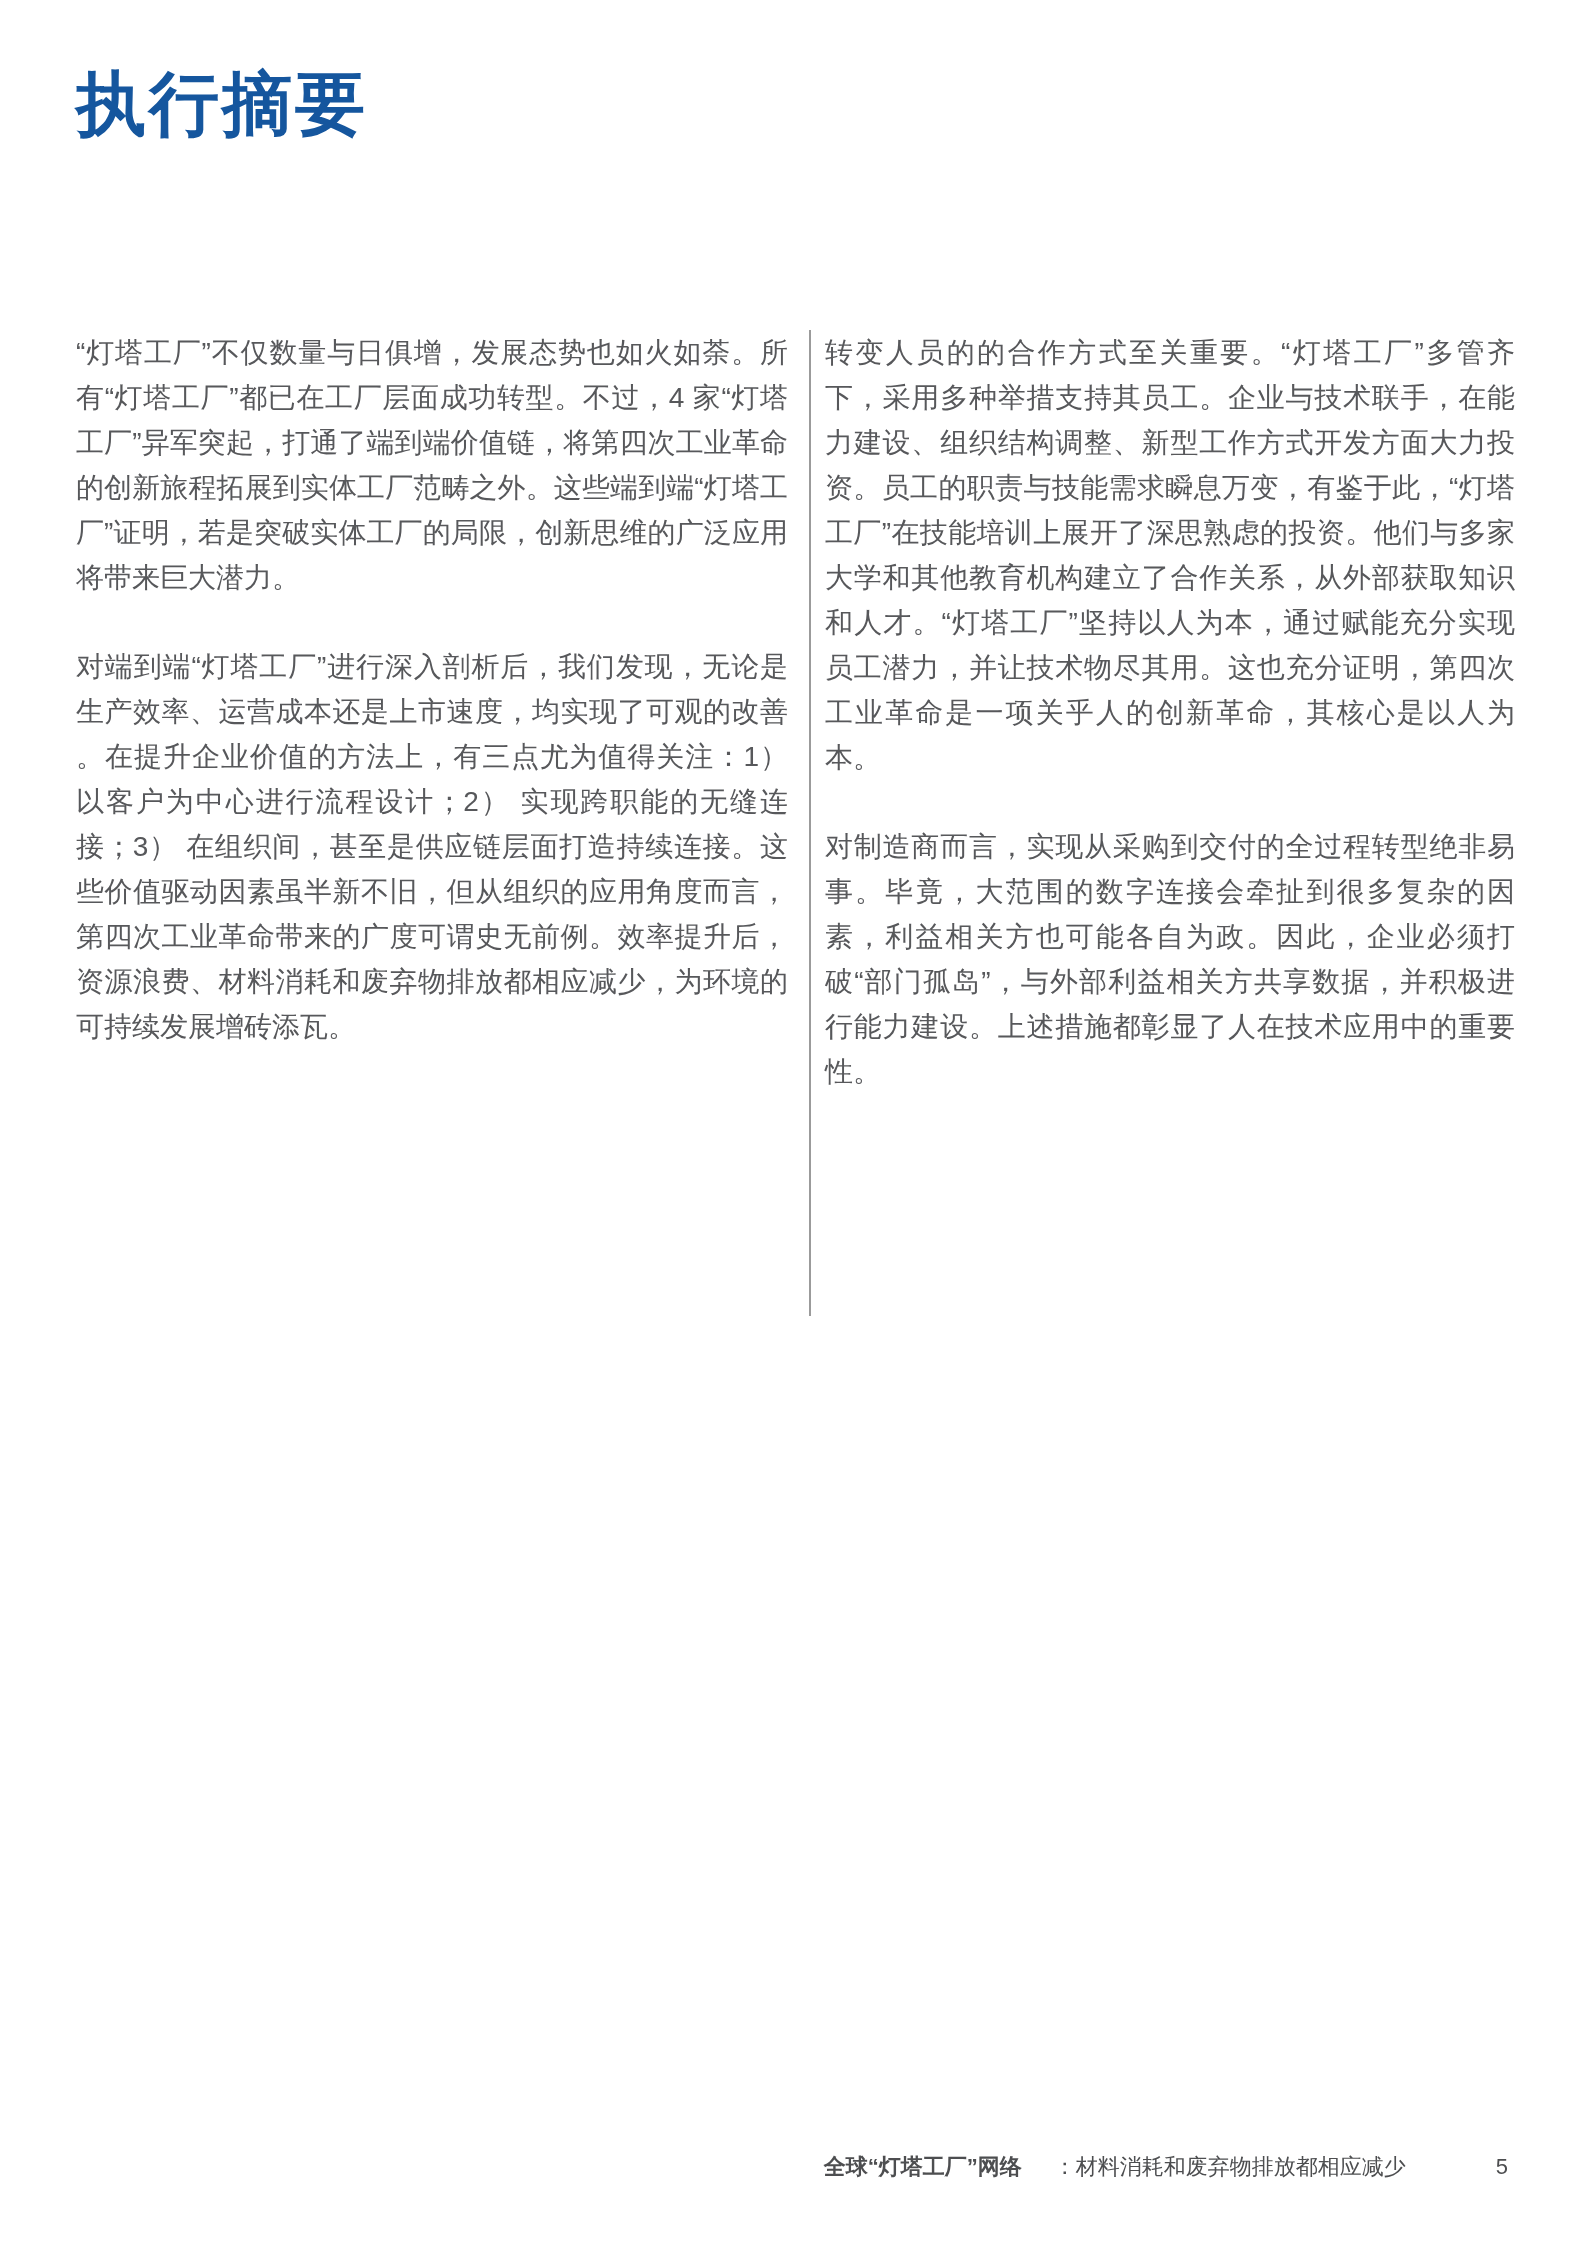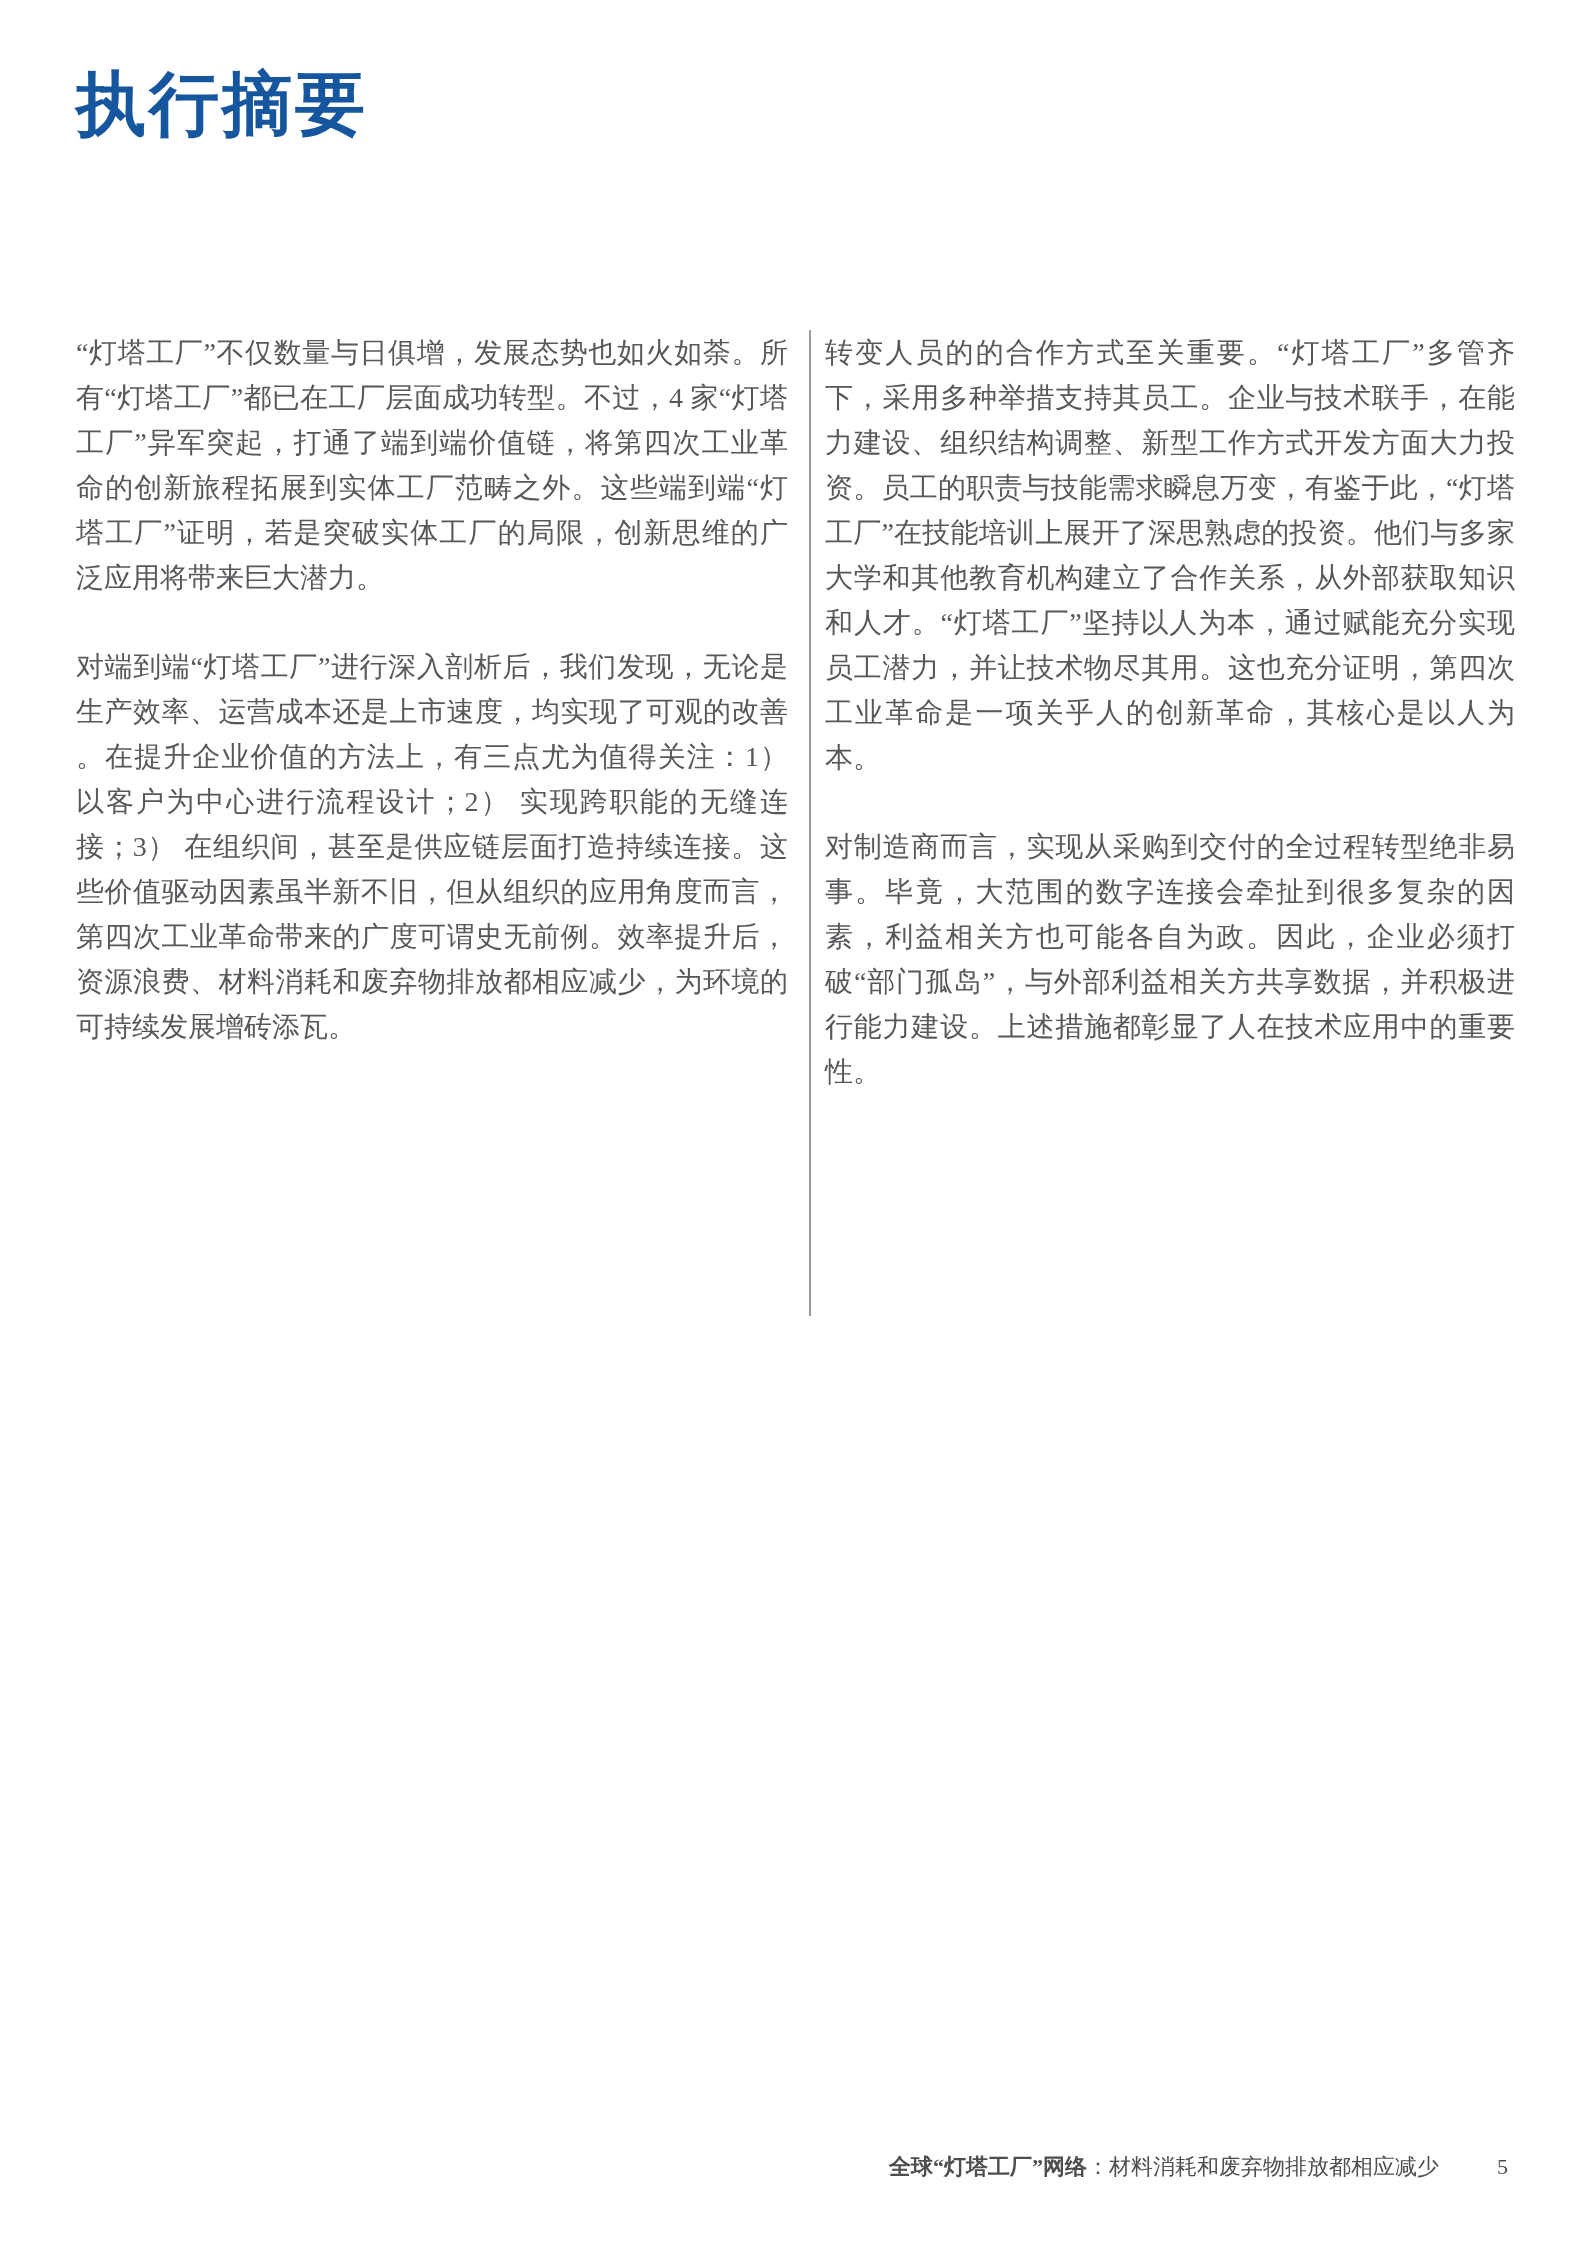--- a/index.html
+++ b/index.html
@@ -2,21 +2,21 @@
 <html><head>
 <meta charset="utf-8">
 <style>
   html,body{margin:0;padding:0;background:#e8e8e8;}
   .page{
     position:relative;
     width:1586px;
     height:2244px;
     background:#ffffff;
     margin:0 auto;
-    font-family:Liberation Serif, serif;
+    font-family:Liberation Sans, sans-serif;
     overflow:hidden;
   }
   .page-title{
     position:absolute;
     left:76px;
     top:66px;
     margin:0;
     font-size:70px;
     line-height:1.1;
     font-weight:700;
@@ -52,20 +52,21 @@
   .footer{
     position:absolute;
     right:78px;
     bottom:64px;
     display:flex;
     align-items:center;
     font-size:22px;
     line-height:1.2;
     color:#4D4E50;
     white-space:nowrap;
+    gap:32px;
   }
   .footer .brand{font-weight:700;}
   .footer .pagenum{margin-left:58px;}
 </style>
 </head>
 <body>
 
 <div class="page">
 
   <h1 class="page-title">执行摘要</h1>

